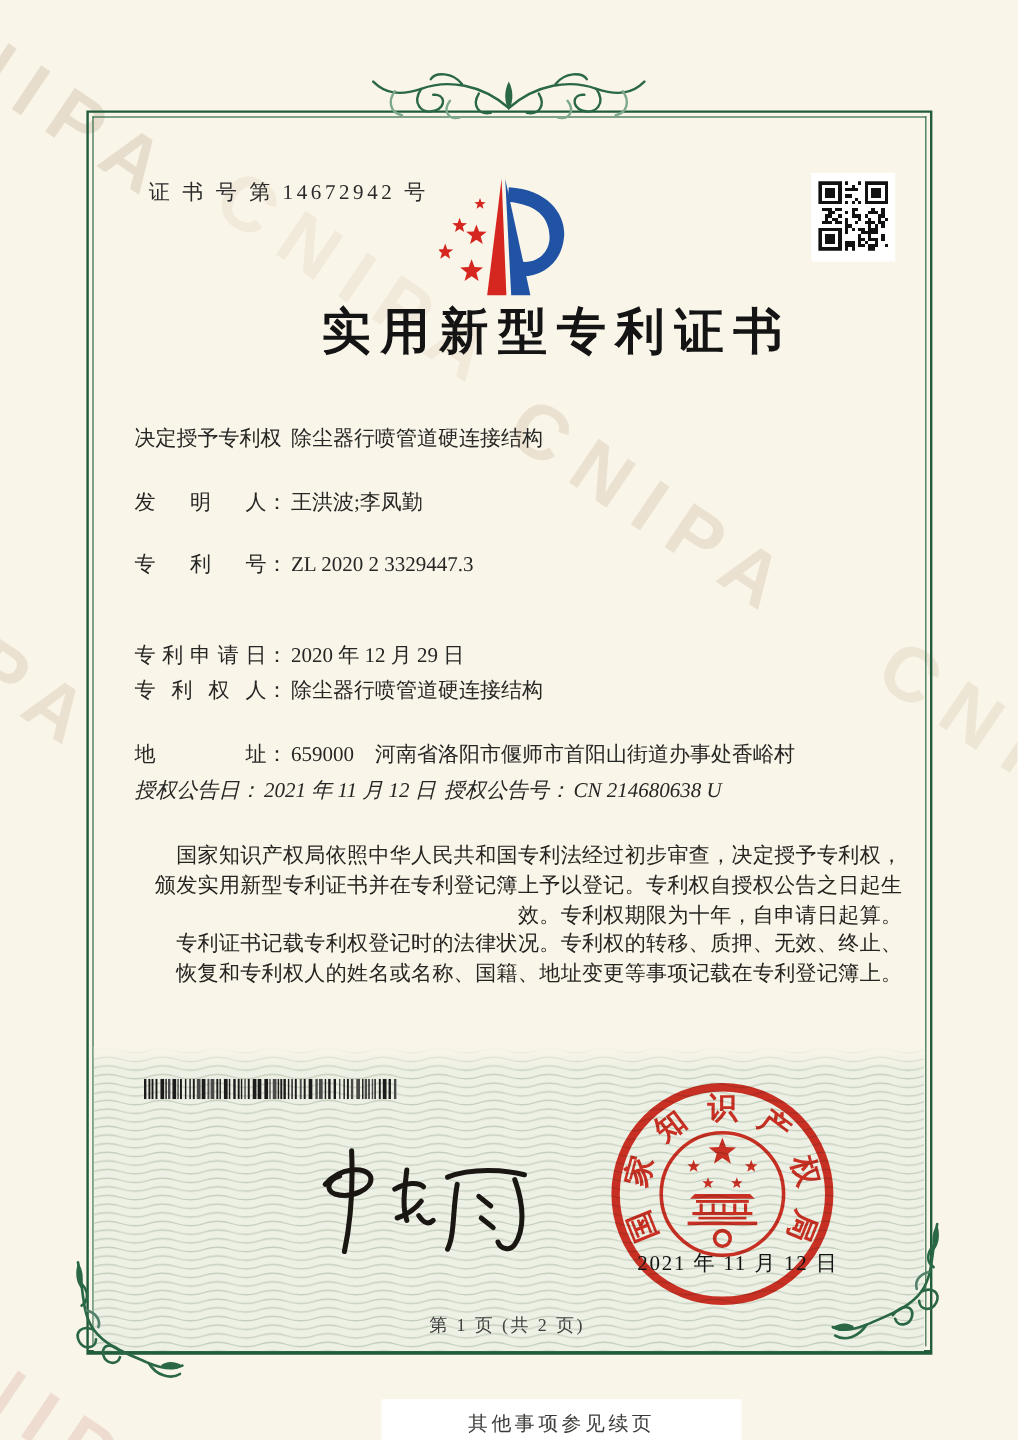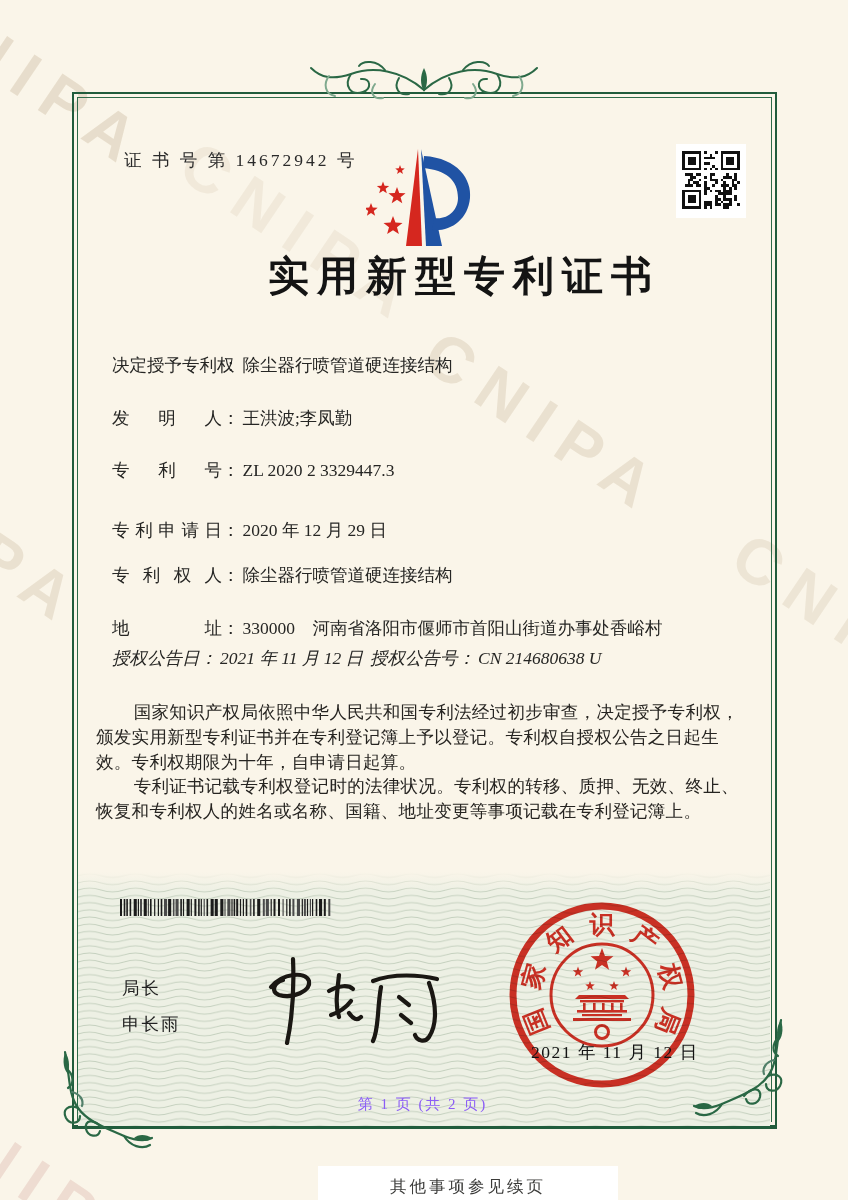--- a/index.html
+++ b/index.html
@@ -36,38 +36,38 @@
   #cert-no{left:124px;top:148px;font-size:17.5px;letter-spacing:3px;color:#2a2a2a;}
   #logo{position:absolute;left:366px;top:146px;z-index:3;}
   #qr-box{position:absolute;left:676px;top:144px;width:70px;height:74px;background:#ffffff;z-index:3;}
   #qr{position:absolute;left:6px;top:7px;}
   #title{left:72px;top:249px;width:784px;text-align:center;font-size:41px;font-weight:bold;
          letter-spacing:8px;color:#141414;}
 
   .row{position:absolute;left:112px;font-size:17.5px;white-space:nowrap;z-index:3;color:#262624;}
   .flabel{display:inline-block;width:110px;text-align:justify;text-align-last:justify;}
   .fvalue{margin-left:3px;}
-  #row0{top:353px}#row1{top:406px}#row2{top:458px}#row3{top:518px}#row4{top:563px}#row5{top:616px}
+  #row0{top:353px}#row1{top:406px}#row2{top:458px}#row3{top:534px}#row4{top:563px}#row5{top:616px}
   #row-grant{top:646px;width:640px;font-style:italic;}
   #grant-right{position:absolute;left:258px;top:0;}
 
   #paras{left:96px;top:700px;width:656px;}
   #paras p{margin:0;font-size:17.5px;line-height:24.8px;text-indent:2.15em;
-           letter-spacing:.3px;color:#262421;}
+           letter-spacing:.3px;color:#262421;text-align:right;}
 
   #barcode{position:absolute;left:120px;top:899px;z-index:3;}
 
   #signer{left:122px;top:970px;font-size:17.5px;line-height:36px;letter-spacing:2px;color:#222;}
   #signature{position:absolute;left:253px;top:953px;z-index:4;}
 
   #seal{position:absolute;left:507px;top:900px;z-index:4;mix-blend-mode:multiply;opacity:.95;}
   #seal-date{left:531px;top:1040px;font-size:17.5px;letter-spacing:1.5px;color:#131313;z-index:5;}
 
   #page-info{left:72px;top:1095px;width:701px;text-align:center;font-size:15px;
-             letter-spacing:2px;color:#8b5cf6;}
+             letter-spacing:2px;color:#404040;}
   #note-box{position:absolute;left:318px;top:1166px;width:300px;height:42px;background:#ffffff;
             z-index:3;display:flex;align-items:center;justify-content:center;}
   #note-box .note{font-size:16.5px;letter-spacing:3px;color:#3a3a38;}
 </style>
 </head>
 <body>
 
 <div id="page">
 
   <div class="wm" id="wm-a">CNIPA</div>
@@ -382,21 +382,21 @@
   <div class="row" id="row2">
     <span class="flabel">专利号</span><span>：</span><span class="fvalue">ZL 2020 2 3329447.3</span>
   </div>
   <div class="row" id="row3">
     <span class="flabel">专利申请日</span><span>：</span><span class="fvalue">2020 年 12 月 29 日</span>
   </div>
   <div class="row" id="row4">
     <span class="flabel">专利权人</span><span>：</span><span class="fvalue">除尘器行喷管道硬连接结构</span>
   </div>
   <div class="row" id="row5">
-    <span class="flabel">地址</span><span>：</span><span class="fvalue">330000　河南省洛阳市偃师市首阳山街道办事处香峪村</span>
+    <span class="flabel">地址</span><span>：</span><span class="fvalue">659000　河南省洛阳市偃师市首阳山街道办事处香峪村</span>
   </div>
 
   <div class="row" id="row-grant">
     <span>授权公告日</span><span>：</span><span class="fvalue">2021 年 11 月 12 日</span>
     <span id="grant-right">
       <span>授权公告号</span><span>：</span><span class="fvalue">CN 214680638 U</span>
     </span>
   </div>
 
   <div class="txt" id="paras">
@@ -459,24 +459,20 @@
       <rect x="183.90" y="0" width="2.00" height="17" fill="#4a4a4a"></rect>
       <rect x="186.90" y="0" width="1.20" height="17" fill="#1b1b1b"></rect>
       <rect x="189.80" y="0" width="1.20" height="17" fill="#4a4a4a"></rect>
       <rect x="192.00" y="0" width="1.20" height="17" fill="#1b1b1b"></rect>
       <rect x="195.70" y="0" width="1.60" height="17" fill="#1b1b1b"></rect>
       <rect x="199.00" y="0" width="3.10" height="17" fill="#1b1b1b"></rect>
       <rect x="203.80" y="0" width="2.00" height="17" fill="#1b1b1b"></rect>
       <rect x="208.30" y="0" width="2.00" height="17" fill="#4a4a4a"></rect>
     </svg>
 
-  <div class="txt" id="signer">
-    <div>局长</div>
-    <div>申长雨</div>
-  </div>
 
   <svg id="signature" width="190" height="92" viewBox="0 0 190 92">
     <g fill="none" stroke="#1a1713" stroke-width="4.2" stroke-linecap="round" stroke-linejoin="round">
       <path d="M18,34 C30,20 52,18 56,28 C58,38 40,46 26,42 C18,39 20,30 30,27"></path>
       <path d="M40,6 C41,30 40,62 34,90"></path>
       <path d="M86,22 C84,40 82,52 86,64"></path>
       <path d="M76,38 C86,32 96,32 100,36"></path>
       <path d="M98,48 C92,56 84,60 78,62"></path>
       <path d="M96,60 C100,66 104,68 108,64"></path>
       <path d="M120,28 C140,20 168,22 184,26"></path>

